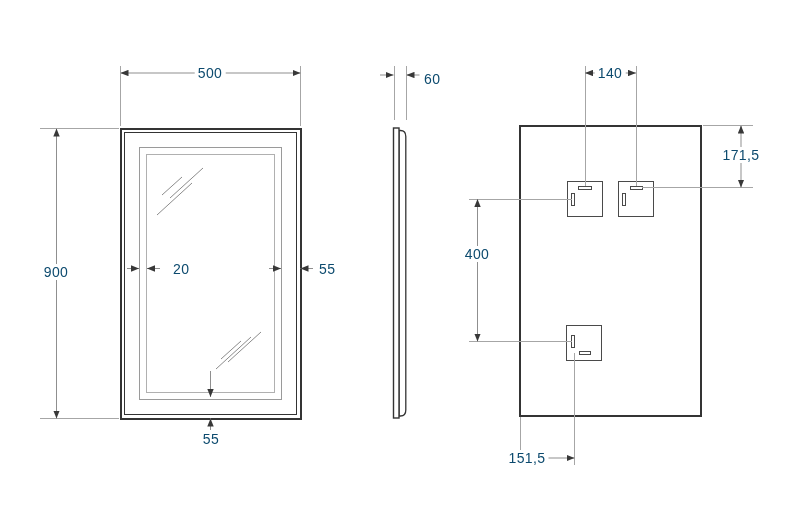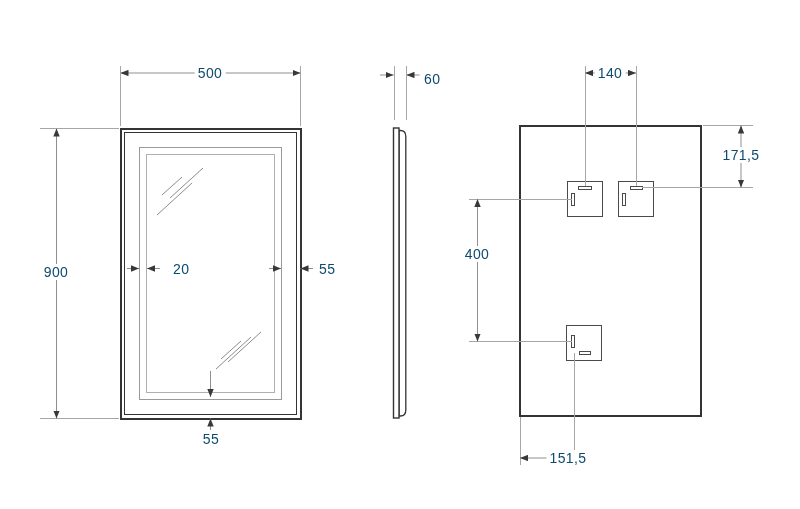--- a/index.html
+++ b/index.html
@@ -134,15 +134,15 @@
 
   <div class="dim-label center" style="left:210px;top:73px;">500</div>
   <div class="dim-label center" style="left:56px;top:272px;">900</div>
   <div class="dim-label vcenter" style="left:170px;top:269px;">20</div>
   <div class="dim-label vcenter" style="left:316px;top:269px;">55</div>
   <div class="dim-label center" style="left:211px;top:439px;">55</div>
   <div class="dim-label vcenter" style="left:421px;top:79px;">60</div>
   <div class="dim-label center" style="left:610px;top:73px;">140</div>
   <div class="dim-label center" style="left:741px;top:155px;">171,5</div>
   <div class="dim-label center" style="left:477px;top:254px;">400</div>
-  <div class="dim-label center" style="left:568px;top:458px;">151,5</div>
+  <div class="dim-label center" style="left:527px;top:458px;">151,5</div>
 
 </div>
 
 </body></html>

